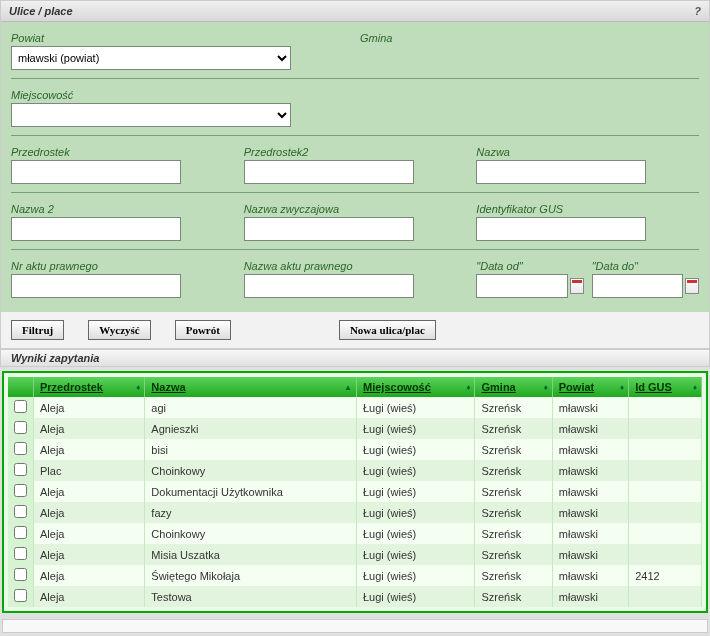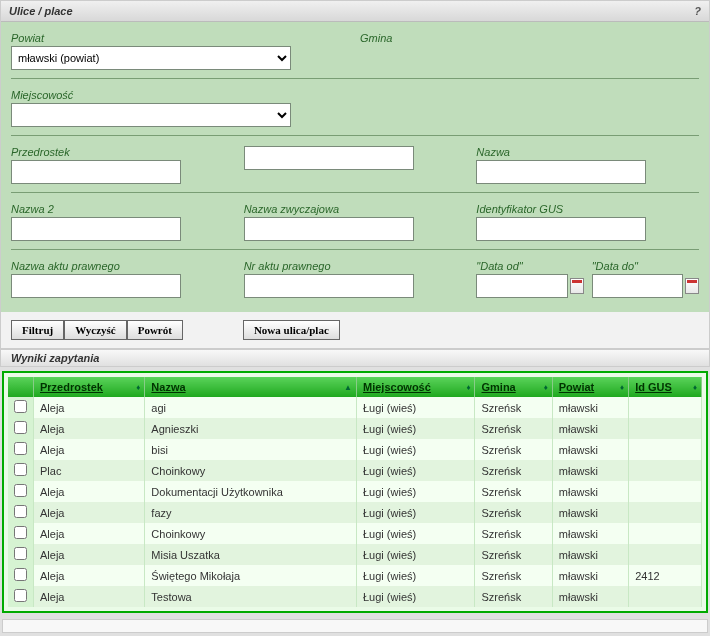--- a/index.html
+++ b/index.html
@@ -61,21 +61,21 @@
   input[type="text"] { width: 100%; max-width: 170px; }
   .date-input{ max-width:60px;}
   .cal-icon{
     display:inline-block;width:16px;height:16px;vertical-align:middle;
     background:linear-gradient(to bottom,#fff,#e8e8e8);
     border:1px solid #888;position:relative;margin-left:2px;cursor:pointer;
   }
   .cal-icon::before{content:"";position:absolute;top:1px;left:1px;right:1px;height:3px;background:#c33;}
   .btn-row {
     display: flex;
-    gap: 0;
+    gap: 24px;
     padding: 8px 10px;
     background:#f2f2f2;
     flex-wrap:wrap;
     align-items:center;
   }
   button.btn {
     font-size: 11px;
     font-weight: bold;
     font-family: Verdana;
     padding: 3px 10px;
@@ -172,20 +172,21 @@
       </div>
       <div class="form-col"></div>
     </div>
 
     <div class="form-row">
       <div class="form-col">
         <label>Przedrostek</label>
         <input type="text" style="">
       </div>
       <div class="form-col">
+        <label>Przedrostek2</label>
         <input type="text" style="">
       </div>
       <div class="form-col">
         <label>Nazwa</label>
         <input type="text" style="">
       </div>
     </div>
 
     <div class="form-row">
       <div class="form-col">
@@ -197,25 +198,25 @@
         <input type="text" style="">
       </div>
       <div class="form-col">
         <label>Identyfikator GUS</label>
         <input type="text" style="">
       </div>
     </div>
 
     <div class="form-row noborder">
       <div class="form-col">
+        <label>Nr aktu prawnego</label>
+        <input type="text" style="">
+      </div>
+      <div class="form-col">
         <label>Nazwa aktu prawnego</label>
-        <input type="text" style="">
-      </div>
-      <div class="form-col">
-        <label>Nr aktu prawnego</label>
         <input type="text" style="">
       </div>
       <div class="form-col">
         <div class="date-group">
           <div class="date-field">
             <label>"Data od"</label>
             <div class="date-inline">
               <input type="text" class="date-input" style="">
               <span class="cal-icon"></span>
             </div>

